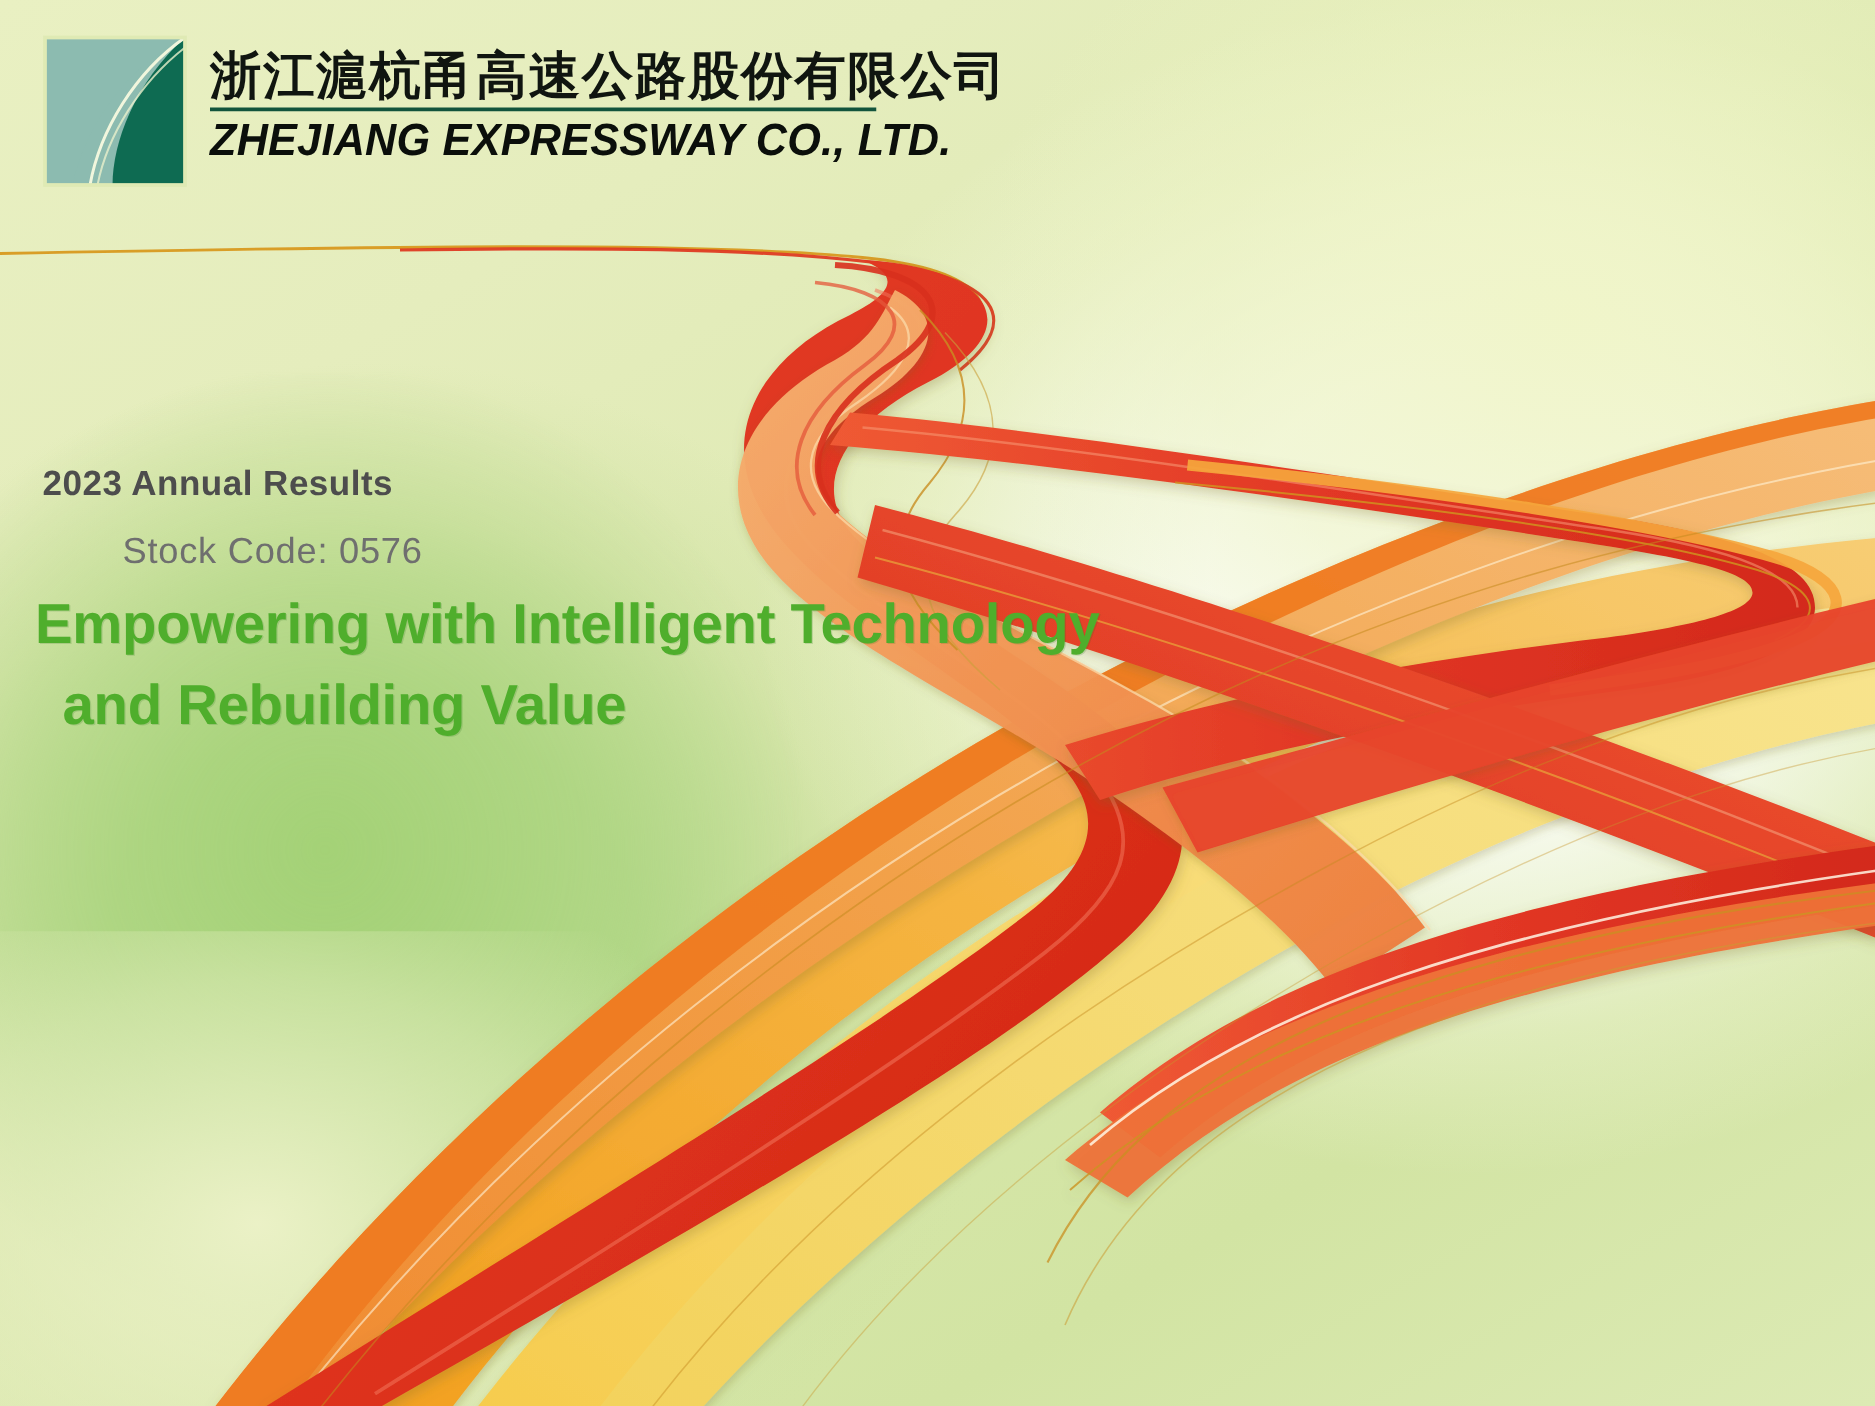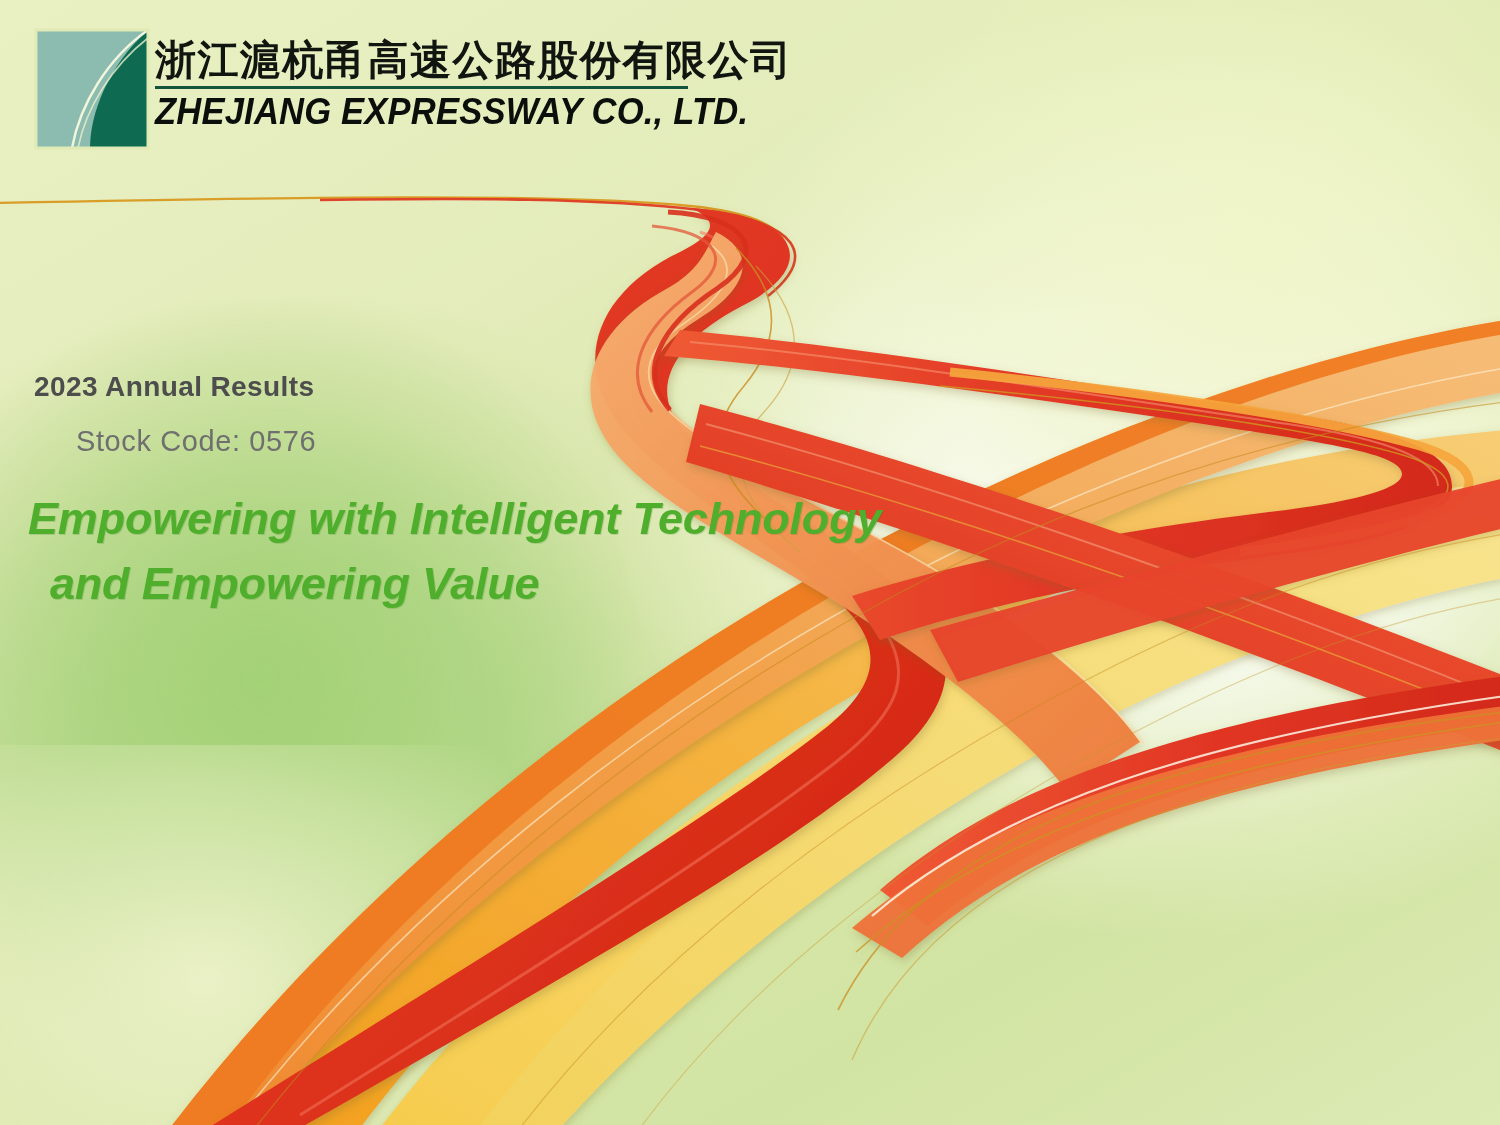--- a/index.html
+++ b/index.html
@@ -59,21 +59,21 @@
     height: 1125px;
   }
 
   
   .header {
     position: absolute;
     left: 34px;
     top: 26px;
     display: flex;
     align-items: flex-start;
-    gap: 3px;
+    gap: 16px;
     z-index: 40;
   }
   .logo-mark {
     width: 118px;
     height: 126px;
     flex: 0 0 auto;
   }
   .wordmarks {
     padding-top: 12px;
   }
@@ -116,32 +116,31 @@
   .results-title {
     margin-left: 34px;
     font-size: 28px;
     font-weight: 700;
     color: #4d4d4d;
     letter-spacing: 0.4px;
     line-height: 1.1;
   }
   .stock-code {
     margin-top: 22px;
-    margin-left: 76px;
+    margin-left: 98px;
     font-size: 29px;
     font-weight: 400;
     color: #6f6f6f;
     letter-spacing: 0.6px;
   }
   .tagline {
-    margin-top: 28px;
+    margin-top: 8px;
     margin-left: 28px;
     font-size: 45px;
     font-weight: 700;
-    font-style: italic;
     color: #4fae2c;
     line-height: 1.45;
     letter-spacing: -0.2px;
     text-shadow: 1px 1px 0 rgba(40,110,25,0.18);
   }
   .tagline .line2 {
     display: block;
     margin-left: 22px;
   }
 </style>
@@ -334,17 +333,17 @@
       <div class="rule"></div>
       <div class="en-name">ZHEJIANG EXPRESSWAY CO., LTD.</div>
     </div>
   </div>
 
   <div class="title-block">
     <div class="results-title">2023 Annual Results</div>
     <div class="stock-code">Stock Code: 0576</div>
     <div class="tagline">
       <span>Empowering with Intelligent Technology</span>
-      <span class="line2">and Empowering Value</span>
+      <span class="line2">and Rebuilding Value</span>
     </div>
   </div>
 
 </div>
 
 </body></html>

